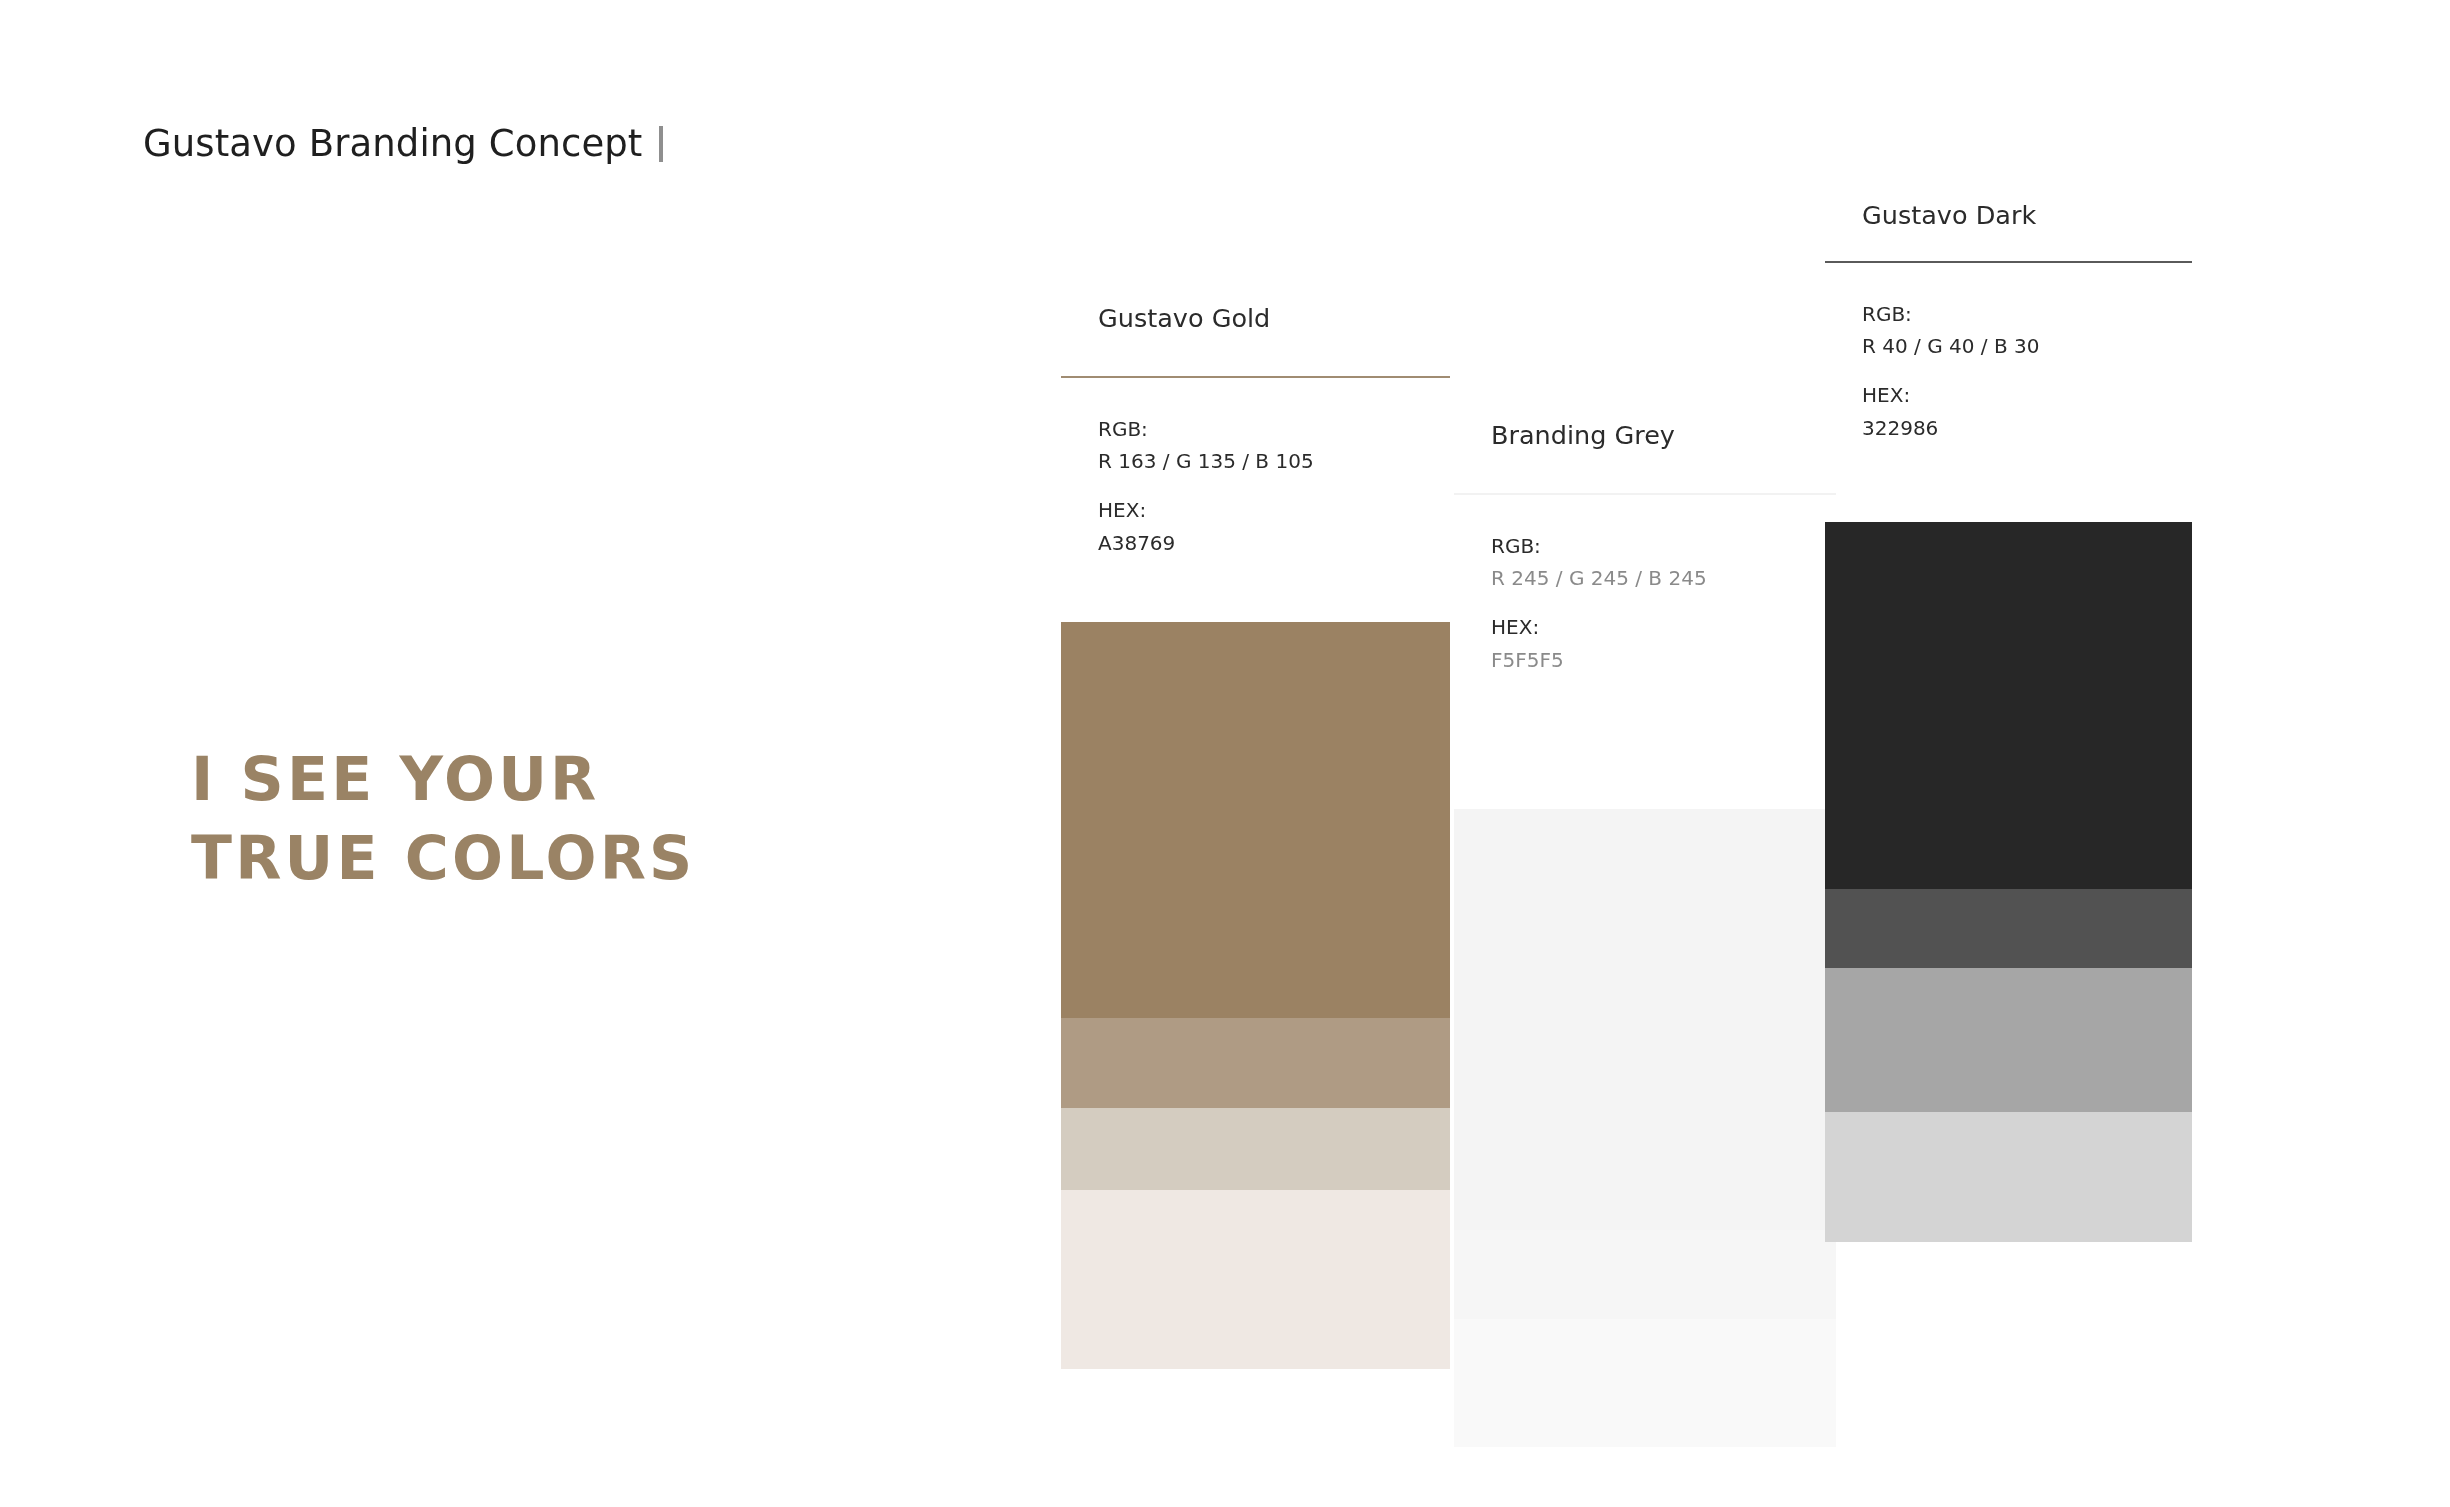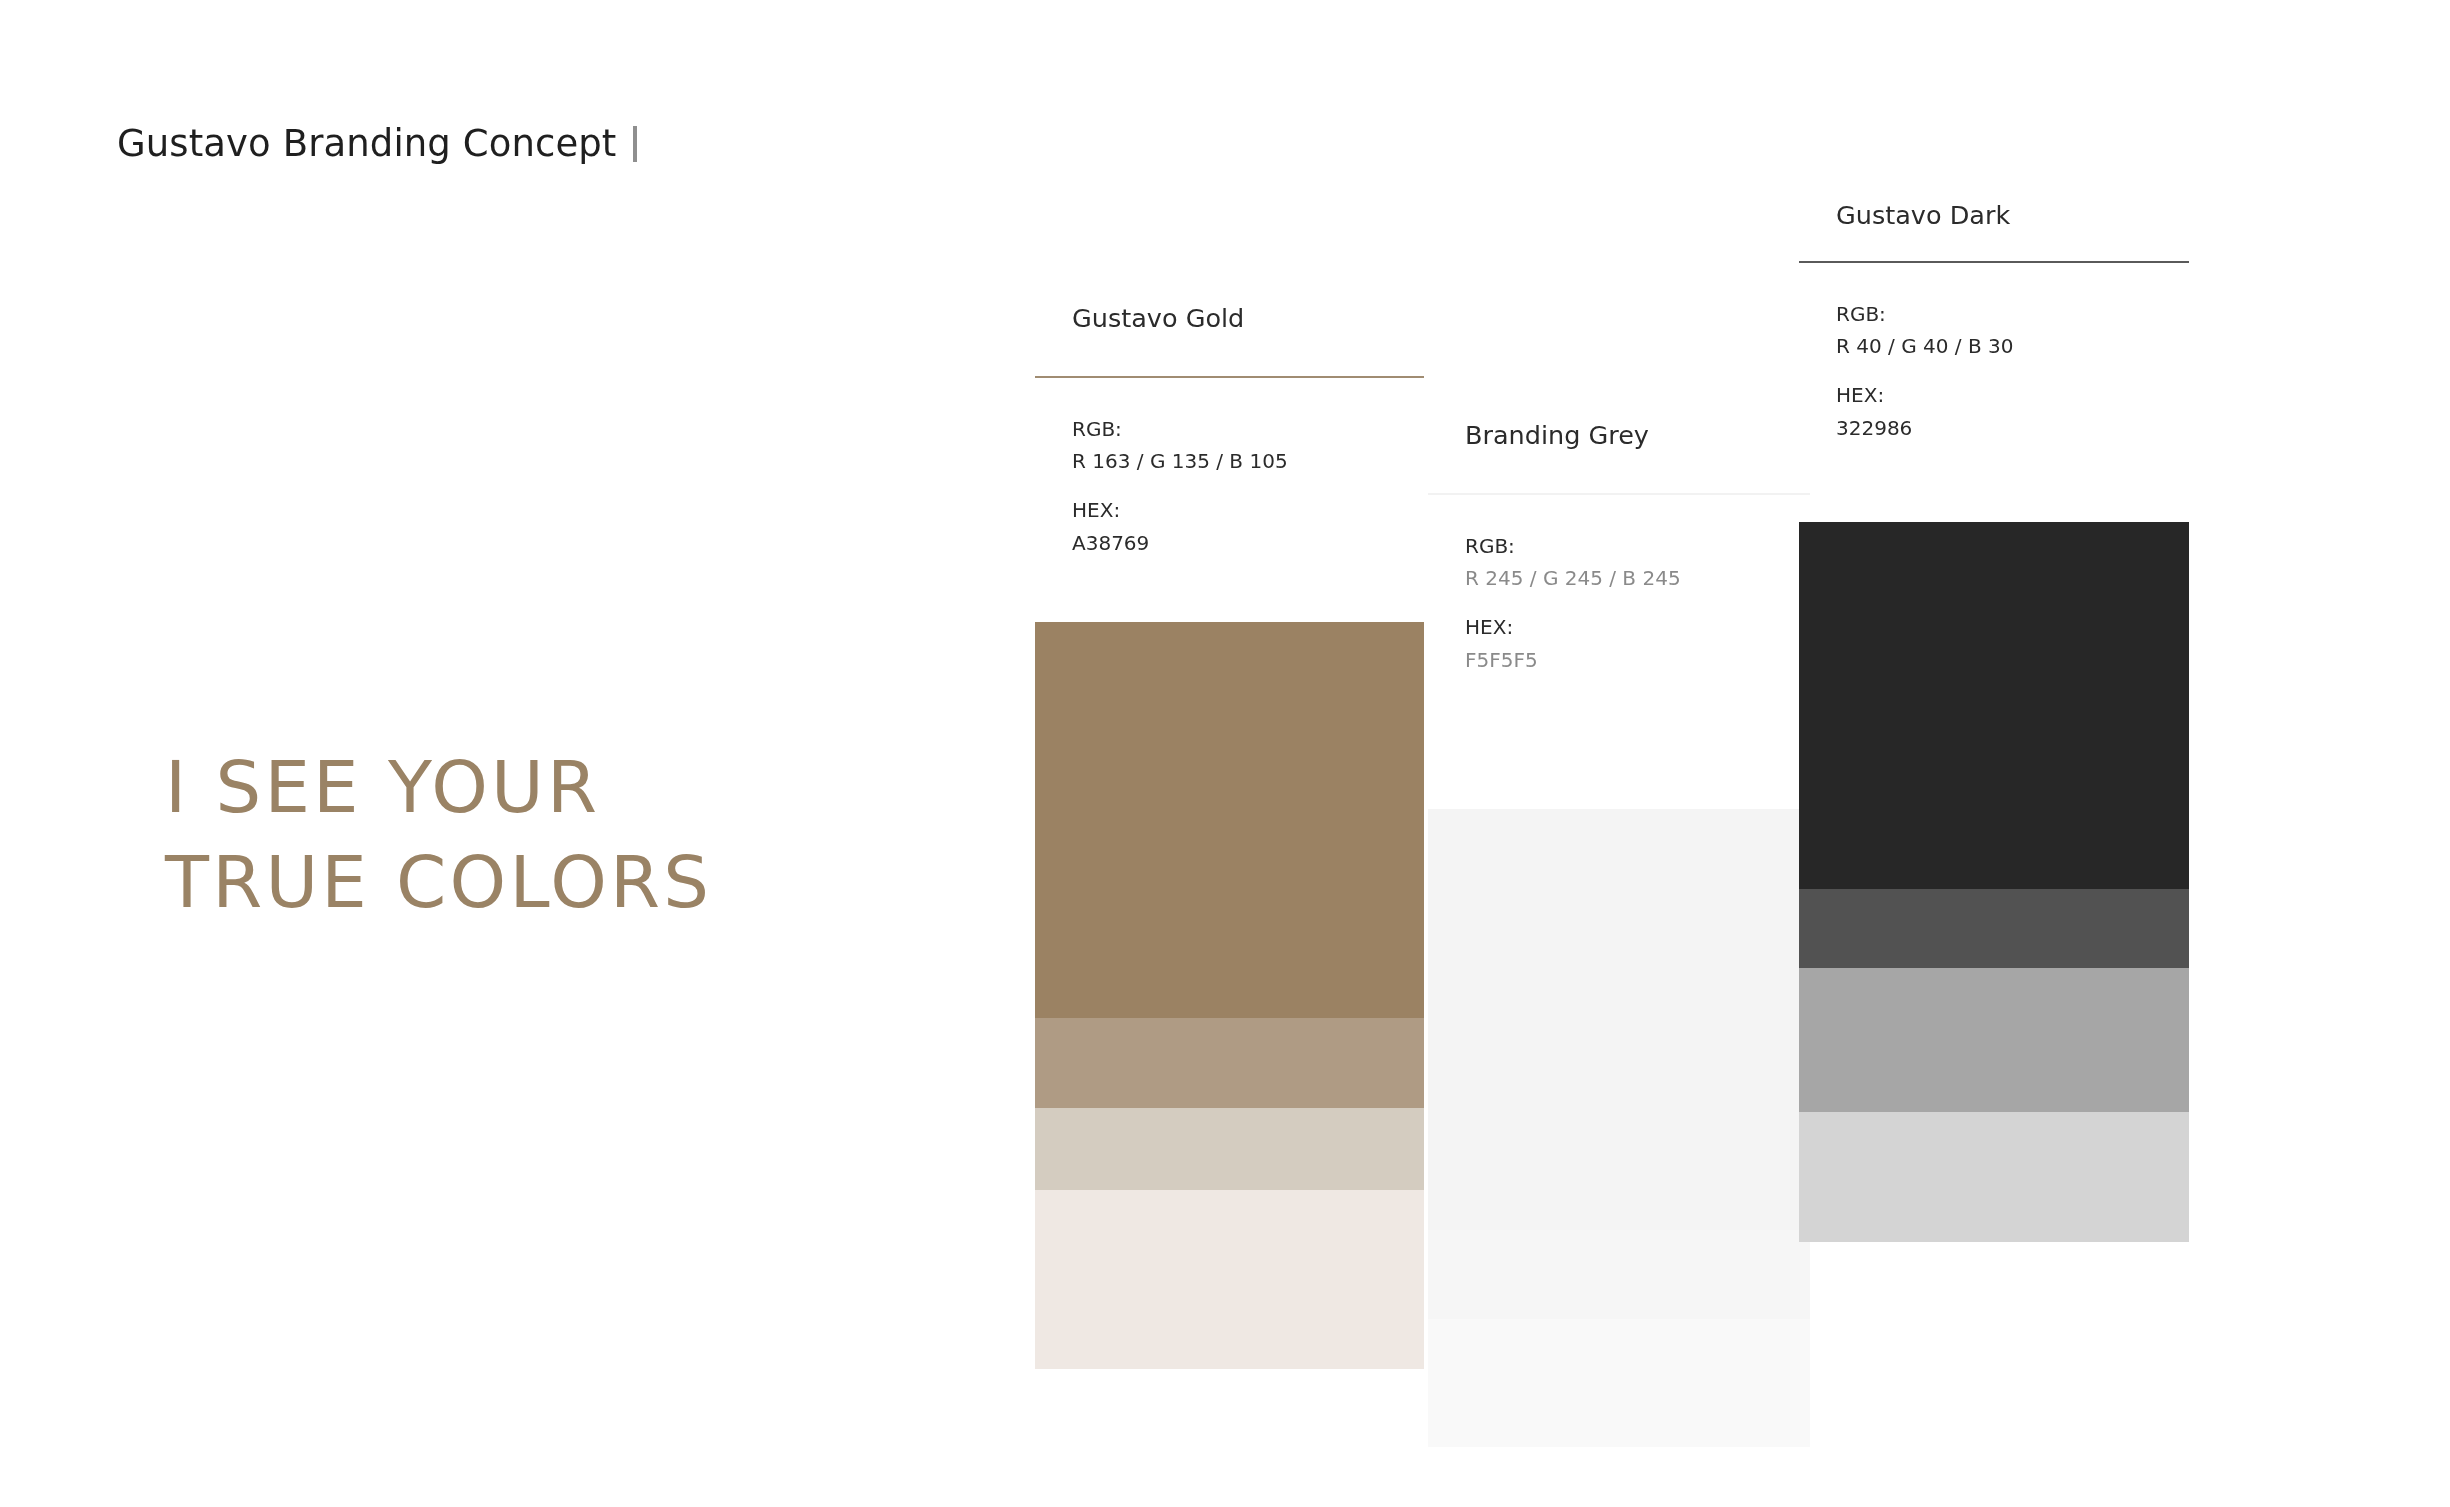--- a/index.html
+++ b/index.html
@@ -8,24 +8,25 @@
     padding: 0;
     background: #ffffff;
   }
   body {
     font-family: "DejaVu Sans", "Liberation Sans", sans-serif;
     -webkit-font-smoothing: antialiased;
   }
 
   #slide {
     position: relative;
-    width: 2450px;
+    width: 2166px;
     height: 1508px;
     background: #ffffff;
     overflow: hidden;
+    margin-left: 26px;
   }
 
   
   .deck-title-wrap {
     position: absolute;
     left: 117px;
     top: 125px;
     display: flex;
     align-items: center;
     gap: 16.6px;
@@ -44,22 +45,22 @@
     background: #8f8f8f;
     display: inline-block;
   }
 
   
   .tagline {
     position: absolute;
     left: 165px;
     top: 740px;
     color: #9a8365;
-    font-size: 72px;
-    font-weight: 400;
+    font-size: 60px;
+    font-weight: 700;
     letter-spacing: 3.2px;
     line-height: 1.32;
     white-space: pre-line;
   }
 
   
   .card {
     position: absolute;
   }
   .card-label {

